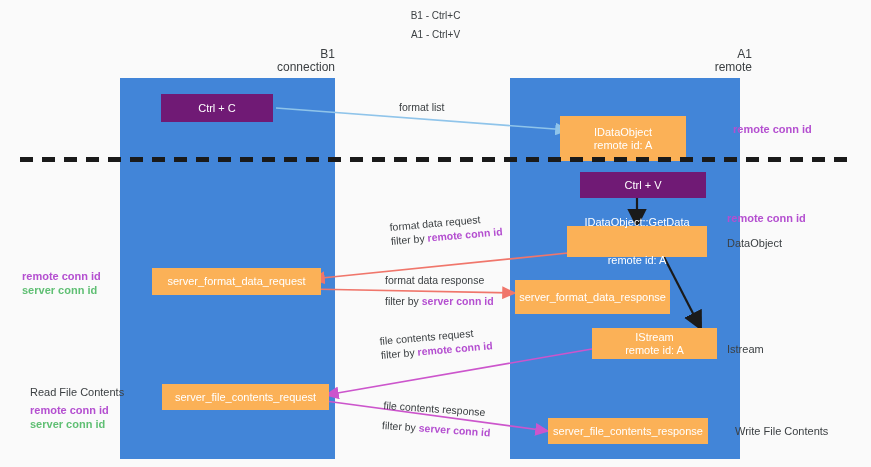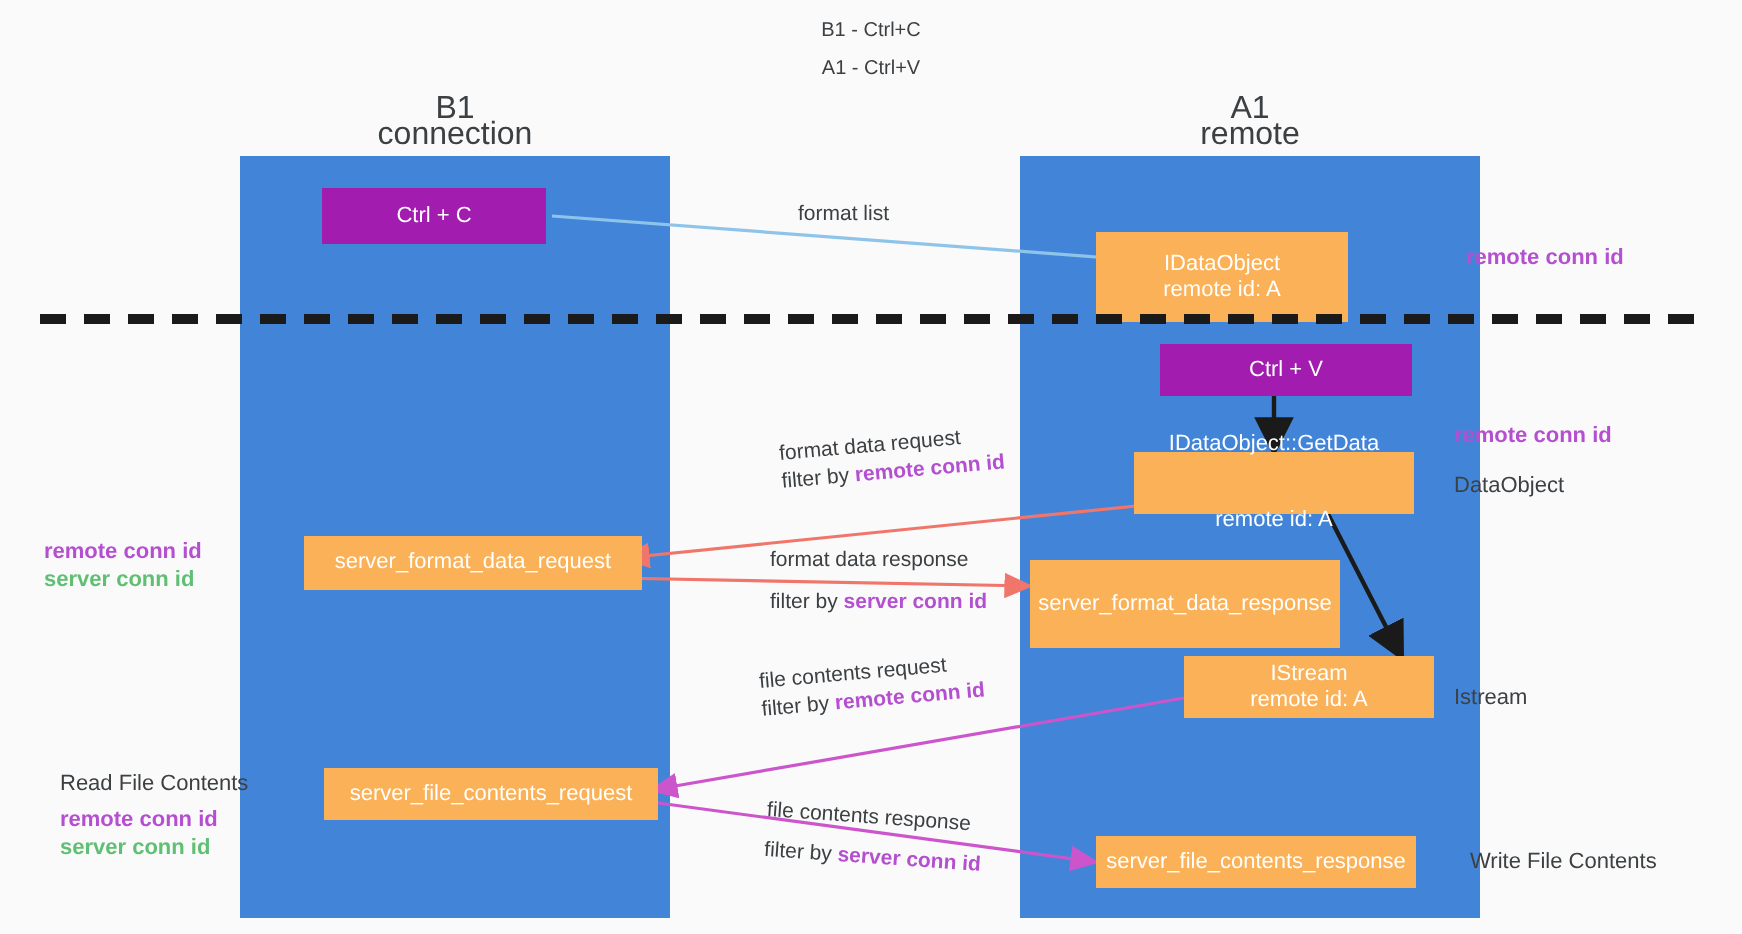--- a/index.html
+++ b/index.html
@@ -6,27 +6,27 @@
   body{width:871px;height:467px;background:#fafafa;position:relative;
        font-family:"Liberation Sans",sans-serif;overflow:hidden;}
   .stage{position:absolute;inset:0;}
   .lane{position:absolute;background:#4285d8;}
   .lane-b1{left:120px;top:78px;width:215px;height:381px;}
   .lane-a1{left:510px;top:78px;width:230px;height:381px;}
   .divider{position:absolute;left:20px;top:157px;width:831px;height:5px;
            background:repeating-linear-gradient(to right,#1a1a1a 0 13px,transparent 13px 22px);}
   .title{position:absolute;left:0;top:6px;width:871px;text-align:center;
          font-size:10px;color:#3c4043;line-height:19px;}
-  .colhead{position:absolute;text-align:center;font-size:16px;color:#3c4043;line-height:13px;}
+  .colhead{position:absolute;text-align:right;font-size:12px;color:#3c4043;line-height:13px;}
   .colhead-b1{left:120px;top:48px;width:215px;}
-  .colhead-a1{left:510px;top:48px;width:230px;}
+  .colhead-a1{left:522px;top:48px;width:230px;}
   .box{position:absolute;box-sizing:border-box;display:flex;flex-direction:column;
        align-items:center;justify-content:center;color:#fff;font-size:11px;line-height:13px;
        text-align:center;}
-  .box-green{background:#a21caf;}
+  .box-green{background:#701a75;}
   .box-orange{background:#fbb157;}
   .sidelabel{position:absolute;font-size:11px;line-height:14px;color:#3c4043;}
   .c-purple{color:#b44fd0;font-weight:bold;}
   .c-green{color:#5fbf73;font-weight:bold;}
   .c-plain{color:#3c4043;font-weight:normal;}
   .edgelabel{position:absolute;font-size:10.5px;line-height:14px;color:#3c4043;white-space:nowrap;}
   .edgelabel b{font-weight:bold;}
   svg.wires{position:absolute;left:0;top:0;width:871px;height:467px;overflow:visible;}
 </style>
 </head>
@@ -79,39 +79,39 @@
 
     <path d="M592,349 L326,395" stroke="#cc55cc" stroke-width="1.6" fill="none" marker-end="url(#ah-mag)"></path>
 
     <path d="M318,400 L548,431" stroke="#cc55cc" stroke-width="1.6" fill="none" marker-end="url(#ah-mag)"></path>
   </svg>
 
   <div class="box box-green" style="left:161px;top:94px;width:112px;height:28px;">
     <span>Ctrl + C</span>
   </div>
 
-  <div class="box box-orange" style="left:548px;top:116px;width:126px;height:45px;">
+  <div class="box box-orange" style="left:560px;top:116px;width:126px;height:45px;">
     <span>IDataObject</span>
     <span>remote id: A</span>
   </div>
 
   <div class="box box-green" style="left:580px;top:172px;width:126px;height:26px;">
     <span>Ctrl + V</span>
   </div>
 
   <div class="box box-orange" style="left:567px;top:226px;width:140px;height:31px;gap:25px;">
     <span>IDataObject::GetData</span>
     <span>remote id: A</span>
   </div>
 
   <div class="box box-orange" style="left:152px;top:268px;width:169px;height:27px;">
     <span>server_format_data_request</span>
   </div>
 
-  <div class="box box-orange" style="left:515px;top:280px;width:155px;height:44px;">
+  <div class="box box-orange" style="left:515px;top:280px;width:155px;height:34px;">
     <span>server_format_data_response</span>
   </div>
 
   <div class="box box-orange" style="left:592px;top:328px;width:125px;height:31px;">
     <span>IStream</span>
     <span>remote id: A</span>
   </div>
 
   <div class="box box-orange" style="left:162px;top:384px;width:167px;height:26px;">
     <span>server_file_contents_request</span>

